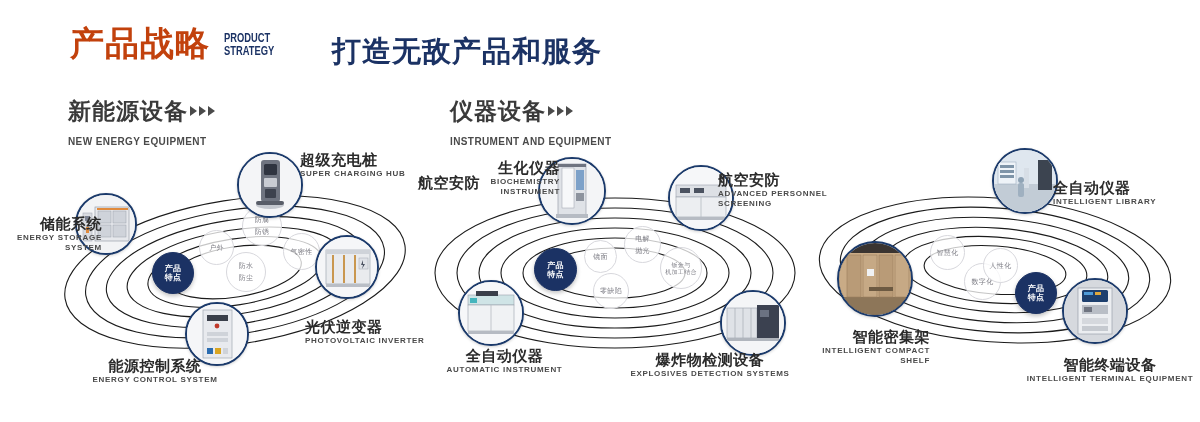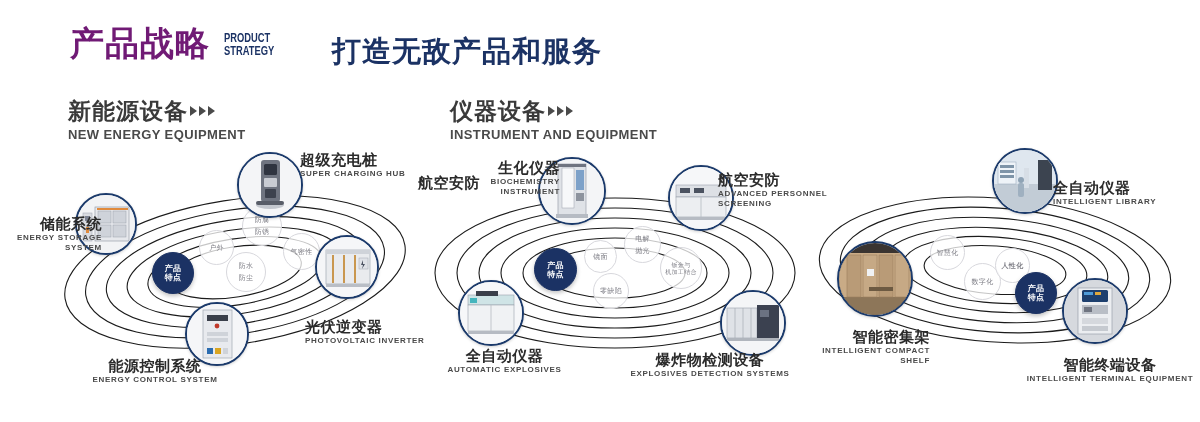--- a/index.html
+++ b/index.html
@@ -8,21 +8,21 @@
     background:#ffffff;
     font-family:"Liberation Sans","DejaVu Sans",sans-serif;
     overflow:hidden;
     position:relative;
   }
   #page{position:absolute;inset:0;}
 
   
   .hdr{position:absolute;left:70px;top:26px;display:flex;align-items:flex-end;gap:14px;}
   .hdr-cn{
-    font-size:34px;font-weight:bold;color:#701a75;letter-spacing:1px;line-height:1;
+    font-size:34px;font-weight:bold;color:#c2410c;letter-spacing:1px;line-height:1;
     font-family:"DejaVu Sans","Liberation Sans",sans-serif;
   }
   .hdr-en{
     color:#1b3264;font-weight:bold;font-size:13px;line-height:13px;
     letter-spacing:0px;transform:scaleX(.72);transform-origin:left bottom;
     white-space:pre-line;margin-bottom:3px;
   }
   .hdr-slogan{
     position:absolute;left:332px;top:32px;
     font-size:29px;font-weight:bold;color:#1b3264;letter-spacing:1px;
@@ -37,21 +37,21 @@
     font-family:"DejaVu Sans","Liberation Sans",sans-serif;
   }
   .sec .arrows{display:flex;gap:2px;align-items:center;margin-bottom:2px;}
   .sec .arrows i{
     width:0;height:0;display:block;
     border-left:7px solid #4a4a4a;
     border-top:5px solid transparent;
     border-bottom:5px solid transparent;
   }
   .sec .en{
-    margin-top:0;font-size:13px;font-weight:bold;color:#4a4a4a;
+    margin-top:9px;font-size:10px;font-weight:bold;color:#4a4a4a;
     letter-spacing:.4px;
   }
 
   
   .cluster{position:absolute;}
   .cluster svg{position:absolute;left:0;top:0;overflow:visible;}
 
   
   .node{
     position:absolute;border-radius:50%;
@@ -305,38 +305,38 @@
     <div class="cn">航空安防</div>
     <div class="en" style="white-space: pre-line;">ADVANCED PERSONNEL
 SCREENING</div>
   </div>
   <div class="lbl c" style="left:620px;top:352px;width:180px;">
     <div class="cn">爆炸物检测设备</div>
     <div class="en">EXPLOSIVES DETECTION SYSTEMS</div>
   </div>
   <div class="lbl c" style="left:432px;top:348px;width:145px;">
     <div class="cn">全自动仪器</div>
-    <div class="en">AUTOMATIC EXPLOSIVES</div>
+    <div class="en">AUTOMATIC INSTRUMENT</div>
   </div>
 
   <div class="cluster" style="left:815px;top:185px;width:360px;height:170px;">
     <svg width="360" height="170" viewBox="0 0 360 170">
       <g fill="none" stroke="#1b1b1b" stroke-width="1.1">
         <ellipse cx="180" cy="85" rx="176" ry="72" transform="rotate(4 180 85)"></ellipse>
         <ellipse cx="180" cy="85" rx="155" ry="62" transform="rotate(4 180 85)"></ellipse>
         <ellipse cx="180" cy="85" rx="134" ry="52" transform="rotate(4 180 85)"></ellipse>
         <ellipse cx="180" cy="85" rx="113" ry="42" transform="rotate(4 180 85)"></ellipse>
         <ellipse cx="180" cy="85" rx="92" ry="33" transform="rotate(4 180 85)"></ellipse>
         <ellipse cx="180" cy="85" rx="71" ry="24" transform="rotate(4 180 85)"></ellipse>
       </g>
     </svg>
 
     <div class="feat" style="left:115px;top:50px;width:33px;height:33px;">智慧化</div>
     <div class="feat" style="left:149px;top:78px;width:35px;height:35px;">数字化</div>
-    <div class="feat" style="left:180px;top:63px;width:33px;height:33px;font-weight:bold;">人性化</div>
+    <div class="feat" style="left:168px;top:63px;width:33px;height:33px;">人性化</div>
     <div class="feat core" style="left: 200px; top: 87px; width: 40px; height: 40px; white-space: pre-line;">产品
 特点</div>
 
     <div class="node" style="left:177px;top:-37px;width:62px;height:62px;">
       <svg class="ph" viewBox="0 0 62 62">
         <rect width="62" height="62" fill="#dfe7ef"></rect>
         <rect x="0" y="34" width="62" height="28" fill="#c2ccd6"></rect>
         <rect x="4" y="12" width="18" height="22" fill="#eef3f8" stroke="#9fb0c0" stroke-width=".6"></rect>
         <rect x="6" y="15" width="14" height="3" fill="#7e94a8"></rect>
         <rect x="6" y="20" width="14" height="3" fill="#7e94a8"></rect>

